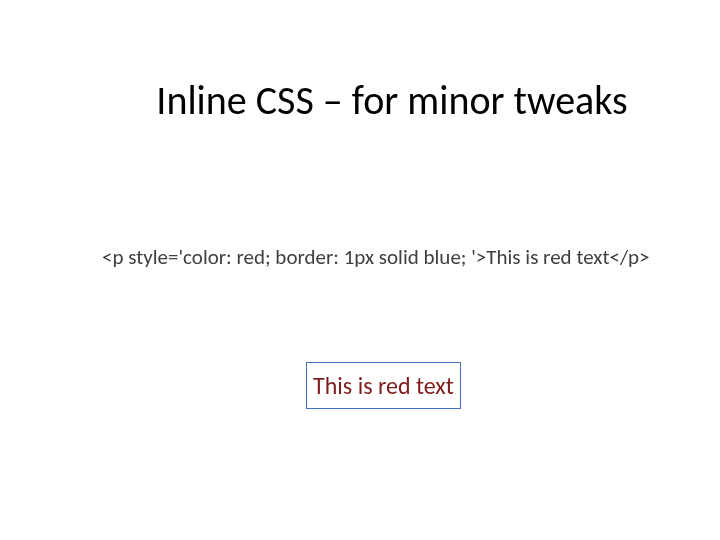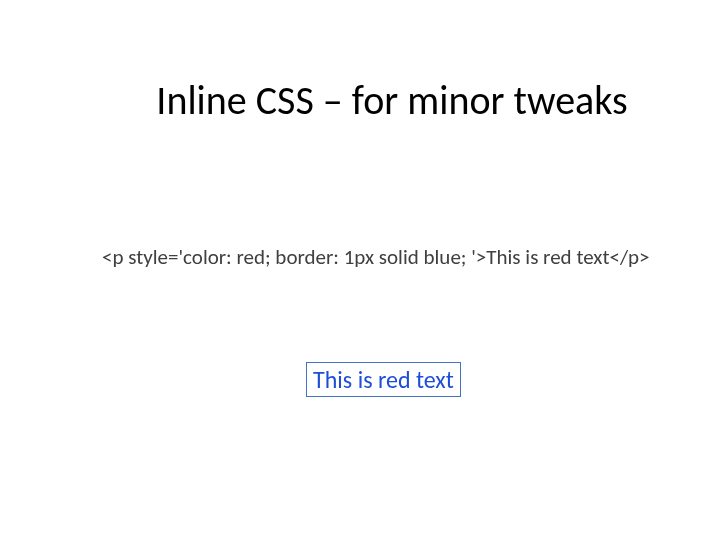--- a/index.html
+++ b/index.html
@@ -31,23 +31,23 @@
       font-size: 21px;
       font-weight: 400;
       color: #404040;
     }
     .rendered-example {
       position: absolute;
       top: 314px;
       left: 258px;
       font-size: 24px;
       font-weight: 400;
-      color: #1d4ed8;
+      color: #7f1d1d;
       border: 1px solid #4472c4;
-      padding: 2px 6px;
+      padding: 8px 6px;
       display: inline-block;
     }
   </style>
 </head>
 <body>
 
 <h1 class="slide-title">Inline CSS – for minor tweaks</h1>
 
 <div class="code-example">&lt;p style='color: red; border: 1px solid blue; '&gt;This is red text&lt;/p&gt;</div>
 

